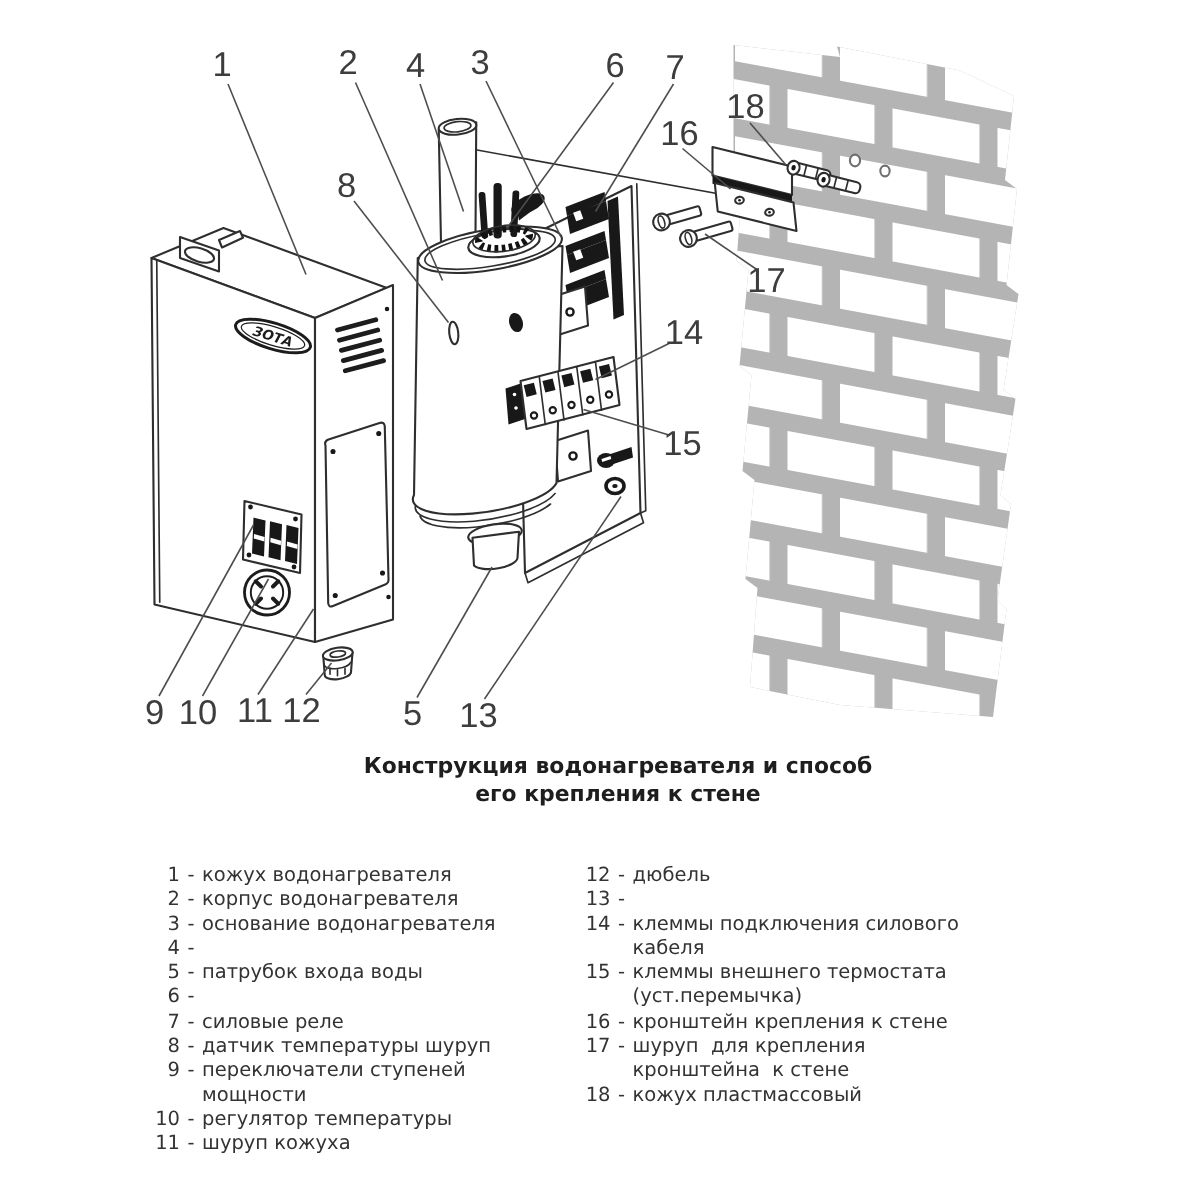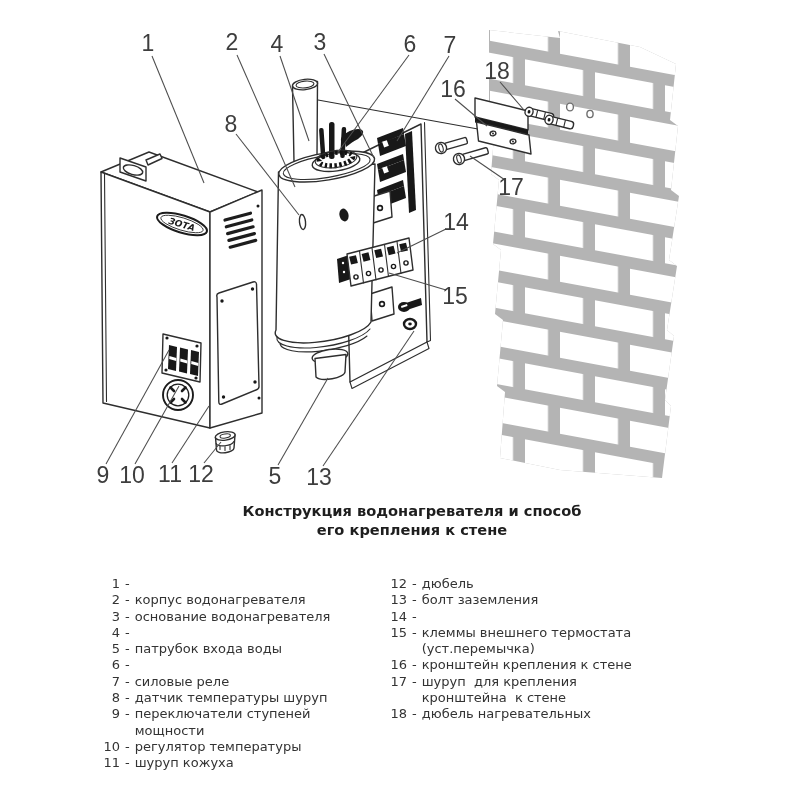--- a/index.html
+++ b/index.html
@@ -284,20 +284,21 @@
 
   <div class="ttl">
     <div>Конструкция водонагревателя и способ</div>
     <div>его крепления к стене</div>
   </div>
 
   <div class="col col-l">
     <div class="row">
         <span class="n">1</span>
         <span class="s">-</span>
+        <span class="t">кожух водонагревателя</span>
       </div>
     <div class="row">
         <span class="n">2</span>
         <span class="s">-</span>
         <span class="t">корпус водонагревателя</span>
       </div>
     <div class="row">
         <span class="n">3</span>
         <span class="s">-</span>
         <span class="t">основание водонагревателя</span>
@@ -345,25 +346,26 @@
 
   <div class="col col-r">
     <div class="row">
         <span class="n">12</span>
         <span class="s">-</span>
         <span class="t">дюбель</span>
       </div>
     <div class="row">
         <span class="n">13</span>
         <span class="s">-</span>
-        <span class="t">болт заземления</span>
       </div>
     <div class="row">
         <span class="n">14</span>
         <span class="s">-</span>
+        <span class="t">клеммы подключения силового
+кабеля</span>
       </div>
     <div class="row">
         <span class="n">15</span>
         <span class="s">-</span>
         <span class="t">клеммы внешнего термостата
 (уст.перемычка)</span>
       </div>
     <div class="row">
         <span class="n">16</span>
         <span class="s">-</span>
@@ -371,17 +373,17 @@
       </div>
     <div class="row">
         <span class="n">17</span>
         <span class="s">-</span>
         <span class="t">шуруп  для крепления
 кронштейна  к стене</span>
       </div>
     <div class="row">
         <span class="n">18</span>
         <span class="s">-</span>
-        <span class="t">дюбель нагревательных</span>
+        <span class="t">кожух пластмассовый</span>
       </div>
   </div>
 
 </div>
 
 </body></html>

